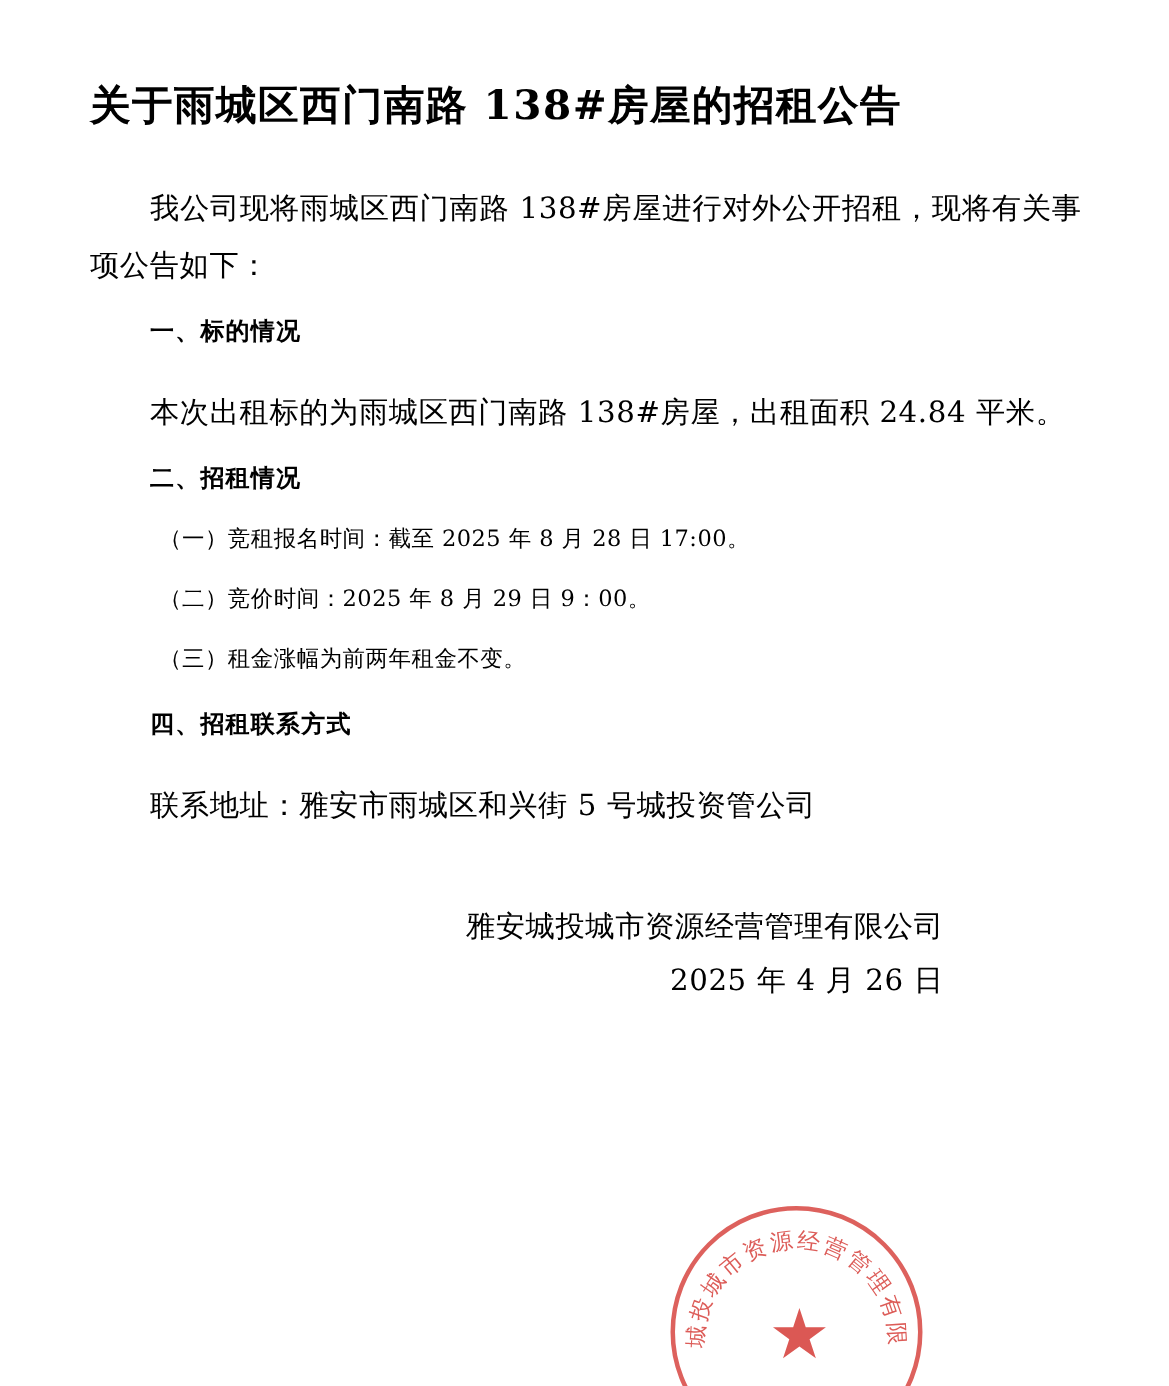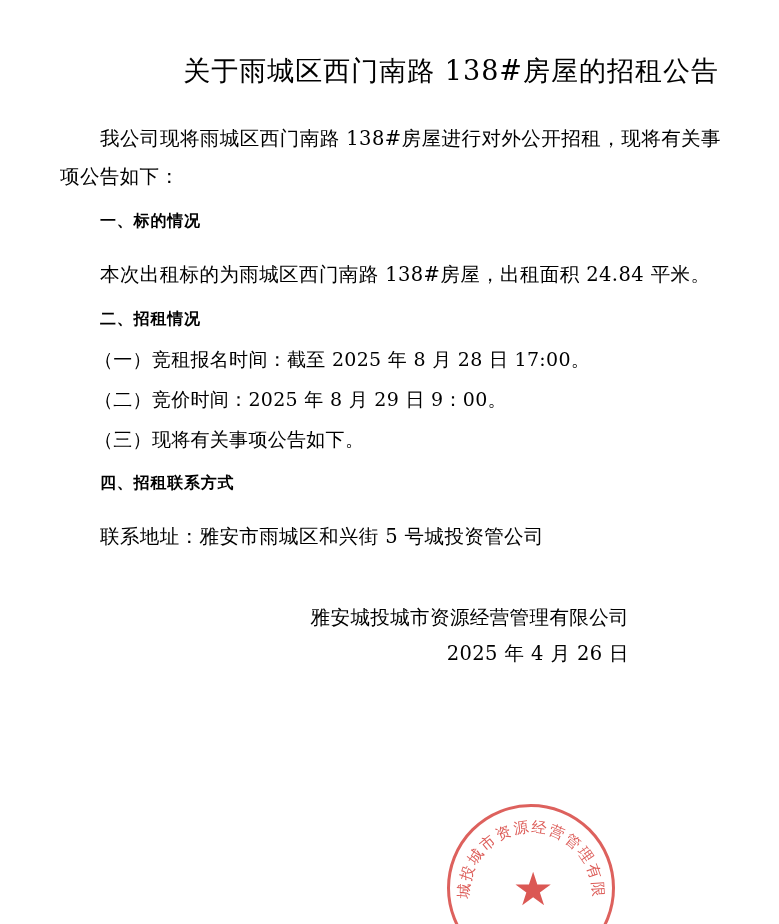--- a/index.html
+++ b/index.html
@@ -16,23 +16,23 @@
     overflow: hidden;
   }
   .page {
     position: relative;
     width: 779px;
     height: 924px;
     padding: 0;
     box-sizing: border-box;
   }
   .doc-title {
-    text-align: right;
+    text-align: left;
     font-size: 27px;
-    font-weight: normal;
+    font-weight: bold;
     letter-spacing: 1px;
     margin: 52px 60px 30px 60px;
     line-height: 1.4;
     font-family: "DejaVu Serif", "Liberation Serif", serif;
   }
   .body-wrap {
     margin: 0 58px 0 60px;
   }
   p.para {
     font-size: 19.5px;
@@ -47,23 +47,23 @@
   }
   p.heading {
     font-size: 16px;
     font-weight: bold;
     line-height: 38px;
     margin: 6px 0 2px 0;
     text-indent: 40px;
     letter-spacing: 0.8px;
   }
   p.sub {
-    font-size: 19px;
+    font-size: 15px;
     line-height: 38px;
-    margin: 0 0 2px 0;
+    margin: 0 0 2px 12px;
     text-indent: 34px;
     letter-spacing: 0.3px;
   }
   .sign-block {
     margin-top: 44px;
     text-align: right;
     padding-right: 92px;
   }
   .sign-block p {
     font-size: 19.5px;
@@ -116,21 +116,21 @@
 
     <p class="para indent2">我公司现将雨城区西门南路 138#房屋进行对外公开招租，现将有关事项公告如下：</p>
 
     <p class="heading">一、标的情况</p>
     <p class="para indent2">本次出租标的为雨城区西门南路 138#房屋，出租面积 24.84 平米。</p>
 
     <p class="heading">二、招租情况</p>
 
     <p class="sub">（一）竞租报名时间：截至 2025 年 8 月 28 日 17:00。</p>
     <p class="sub">（二）竞价时间：2025 年 8 月 29 日 9：00。</p>
-    <p class="sub">（三）现将有关事项公告如下。</p>
+    <p class="sub">（三）租金涨幅为前两年租金不变。</p>
 
     <p class="heading">四、招租联系方式</p>
     <p class="para indent2">联系地址：雅安市雨城区和兴街 5 号城投资管公司</p>
 
     <div class="sign-block">
       <p>雅安城投城市资源经营管理有限公司</p>
       <p>2025 年 4 月 26 日</p>
     </div>
 
   </div>

